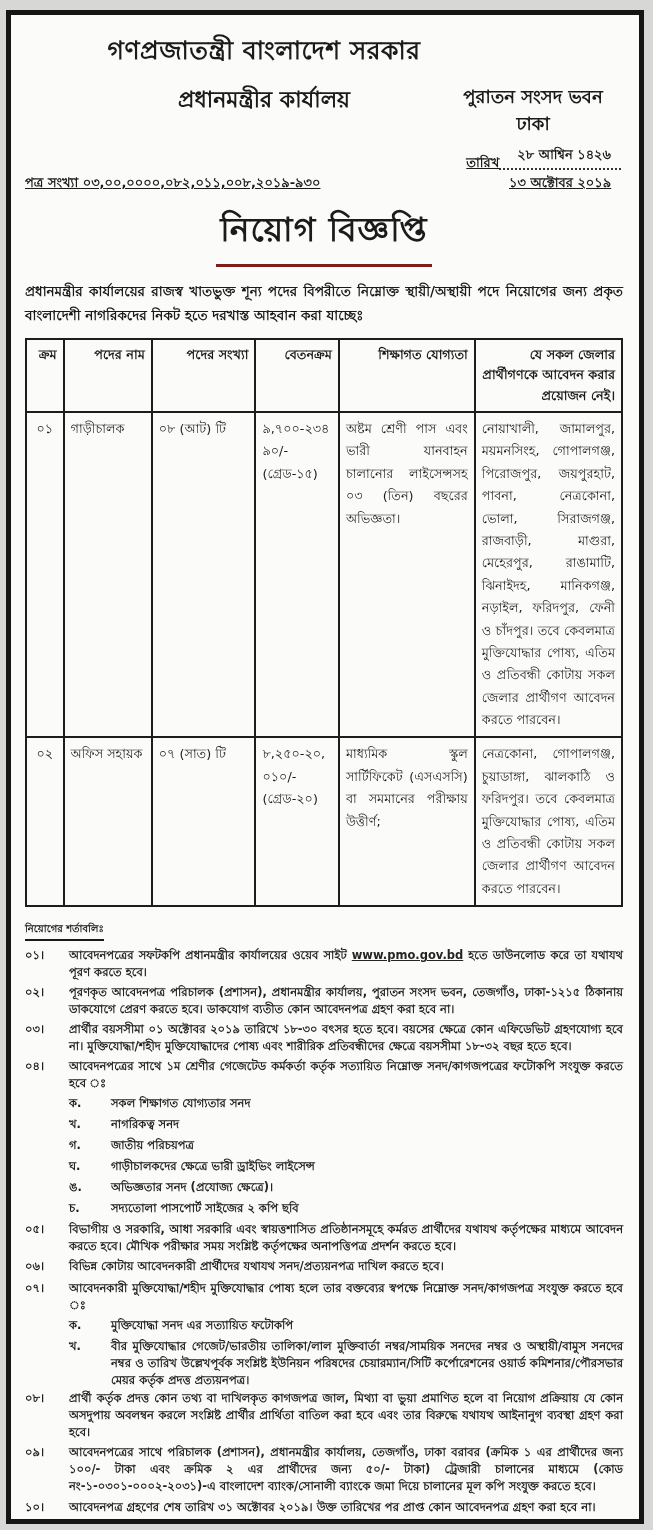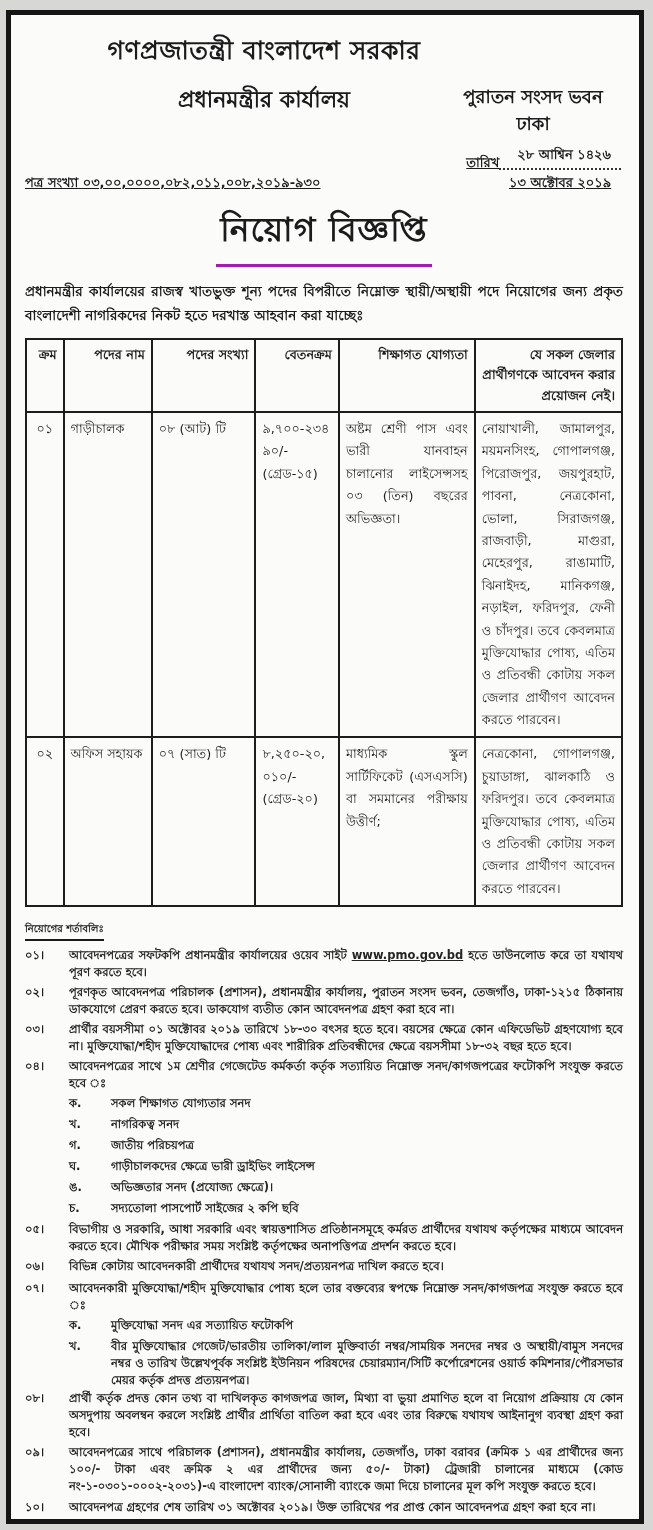--- a/index.html
+++ b/index.html
@@ -31,21 +31,21 @@
   .memo-row { display:flex; justify-content:space-between; align-items:flex-end; margin-top:26px;text-decoration:underline; }
   .memo-no { font-size:13px; font-weight:bold; padding-top:6px; }
   .date-block { display:flex; font-size:13px; font-weight:bold; padding-right:2px; }
   .date-label { padding-top:8px; }
   .date-lines { text-align:center; }
   .date-bn { display:inline-block; border-bottom:2px dotted #333; padding:0 10px 2px 18px; }
   .date-en { margin-top:3px; }
   .doc-title-wrap { text-align:center; margin:10px 0 12px 0; }
   .doc-title {
     display:inline-block; font-size:33px; font-weight:bold;
-    border-bottom:3px solid #a21caf; padding:0 4px 4px 4px; letter-spacing:1px;
+    border-bottom:3px solid #7f1d1d; padding:0 4px 4px 4px; letter-spacing:1px;
   }
   .intro { font-size:13.5px; font-weight:bold; line-height:1.8; text-align:justify; }
   
   table.positions {
     width:100%; border-collapse:collapse; margin-top:10px;
     table-layout:fixed; font-size:12.8px;
   }
   table.positions th, table.positions td {
     border:2px solid #1d1d1d; vertical-align:top; padding:5px 6px; line-height:1.75;
   }

